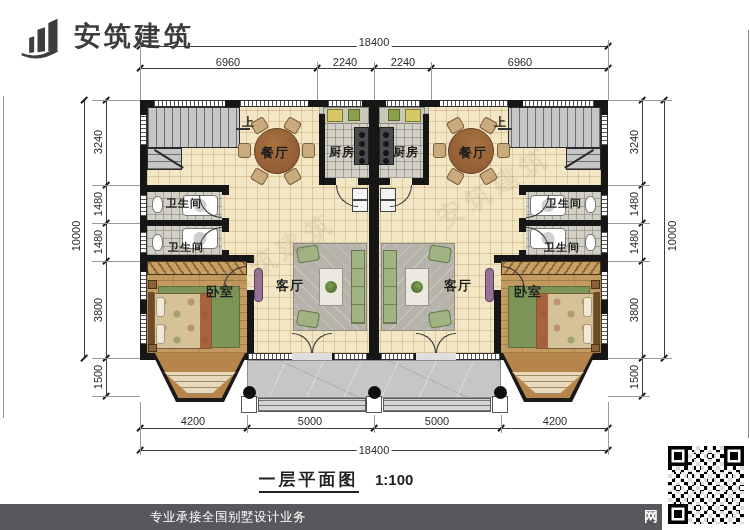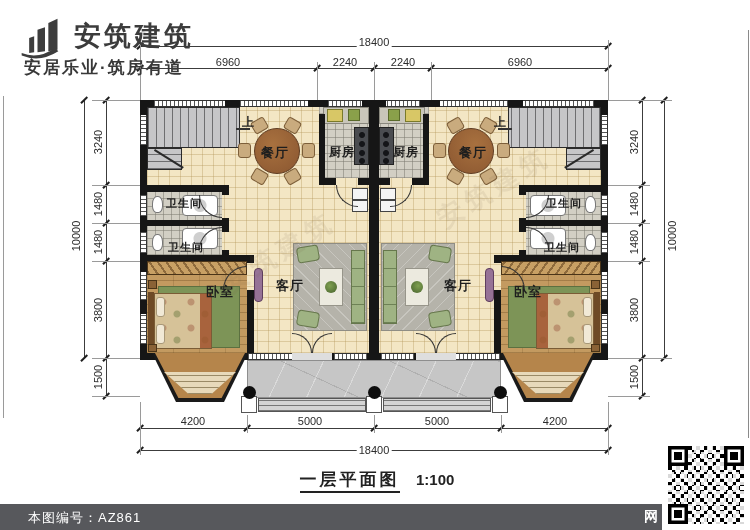--- a/index.html
+++ b/index.html
@@ -51,21 +51,20 @@
 <div class="sheet">
 
   <div class="abs" style="left:20px;top:12px;width:260px;height:70px;z-index:50;">
     <svg width="50" height="48" viewBox="0 0 60 56" style="position:absolute;left:0;top:2px;">
       <polygon points="34,10 45,5 45,42 34,44" fill="#3d3d3d"></polygon>
       <polygon points="21,18 30,15 30,44 21,45" fill="#3d3d3d"></polygon>
       <polygon points="11,28 17,26 17,45 11,46" fill="#3d3d3d"></polygon>
       <path d="M2,46 Q22,54 42,40 L46,44 Q24,58 2,49 Z" fill="#3d3d3d"></path>
     </svg>
     <div style="position:absolute;left:54px;top:6px;font-size:27px;font-weight:bold;color:#3c3c3c;letter-spacing:3px;">安筑建筑</div>
-    <div style="position:absolute;left:4px;top:44px;font-size:17px;font-weight:bold;color:#383838;letter-spacing:2px;">安居乐业·筑房有道</div>
   </div>
 
   <div class="watermark" style="left:215px;top:235px;">安筑建筑</div>
   <div class="watermark" style="left:430px;top:170px;">安筑建筑</div>
 
   <div class="line" style="left:140px;top:46px;width:468px;height:1px;"></div>
   <div class="tick" style="left:140px;top:46px;"></div>
   <div class="tick" style="left:608px;top:46px;"></div>
   <div class="dimlbl" style="left:374px;top:42px;">18400</div>
 
@@ -348,28 +347,28 @@
   <div class="tick" style="left:140px;top:450px;"></div>
   <div class="tick" style="left:608px;top:450px;"></div>
   <div class="dimlbl" style="left:374px;top:450px;">18400</div>
 
   <div class="ext" style="left:140px;top:402px;width:1px;height:53px;"></div>
   <div class="ext" style="left:247px;top:415px;width:1px;height:18px;"></div>
   <div class="ext" style="left:374px;top:415px;width:1px;height:18px;"></div>
   <div class="ext" style="left:501px;top:415px;width:1px;height:18px;"></div>
   <div class="ext" style="left:608px;top:402px;width:1px;height:53px;"></div>
 
-  <div class="abs" style="left:0;top:468px;width:672px;text-align:center;z-index:20;margin-left:41px;">
+  <div class="abs" style="left:0;top:468px;width:672px;text-align:center;z-index:20;">
     <span style="font-size:17px;font-weight:bold;color:#222;letter-spacing:3px;border-bottom:2px solid #222;padding-bottom:2px;">一层平面图</span>
     <span style="font-size:15px;font-weight:bold;color:#222;margin-left:12px;">1:100</span>
   </div>
 
   <div class="abs" style="left:0;top:504px;width:750px;height:26px;background:#57585c;color:#fff;z-index:10;">
-    <span style="position:absolute;left:28px;top:5px;font-size:13px;letter-spacing:1px;">本图编号：AZ861</span>
     <div style="position:absolute;left:150px;right:118px;top:0;bottom:0;display:flex;align-items:center;justify-content:space-between;font-size:12.5px;letter-spacing:.5px;">
+      <span>专业承接全国别墅设计业务</span>
     </div>
     <span style="position:absolute;right:92px;top:4px;font-size:14px;font-weight:bold;">网</span>
   </div>
 
   <div class="abs" style="left:662px;top:440px;width:88px;height:90px;background:#fff;z-index:20;">
     <div style="position:absolute;inset:6px;background-image:repeating-conic-gradient(#000 0 25%,#fff 0 50%);background-size:8px 8px;"></div>
     <div style="position:absolute;inset:6px;background-image:repeating-conic-gradient(transparent 0 25%,rgba(255,255,255,.85) 0 50%);background-size:13px 13px;"></div>
     <div class="fp" style="left:6px;top:6px;"></div>
     <div class="fp" style="right:6px;top:6px;"></div>
     <div class="fp" style="left:6px;bottom:6px;"></div>

